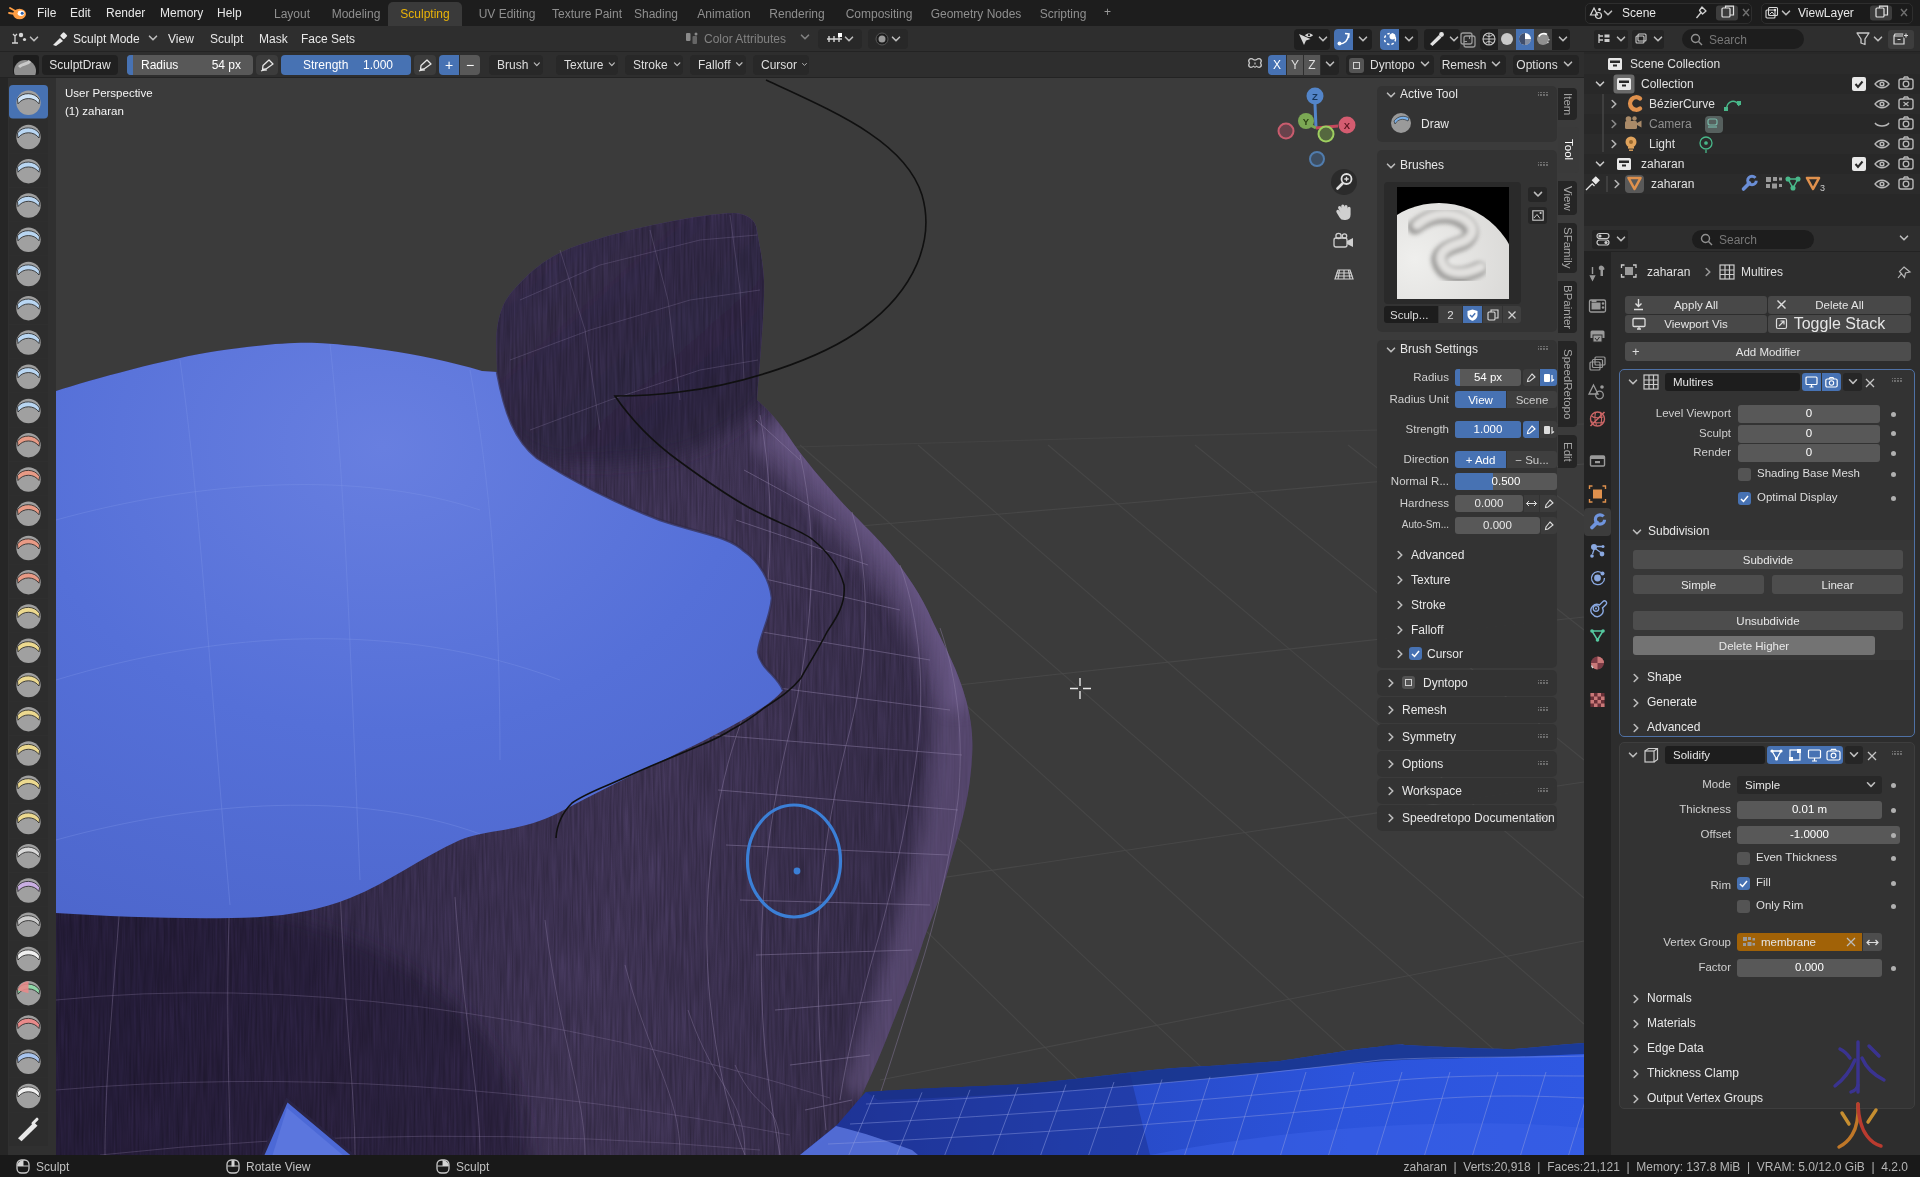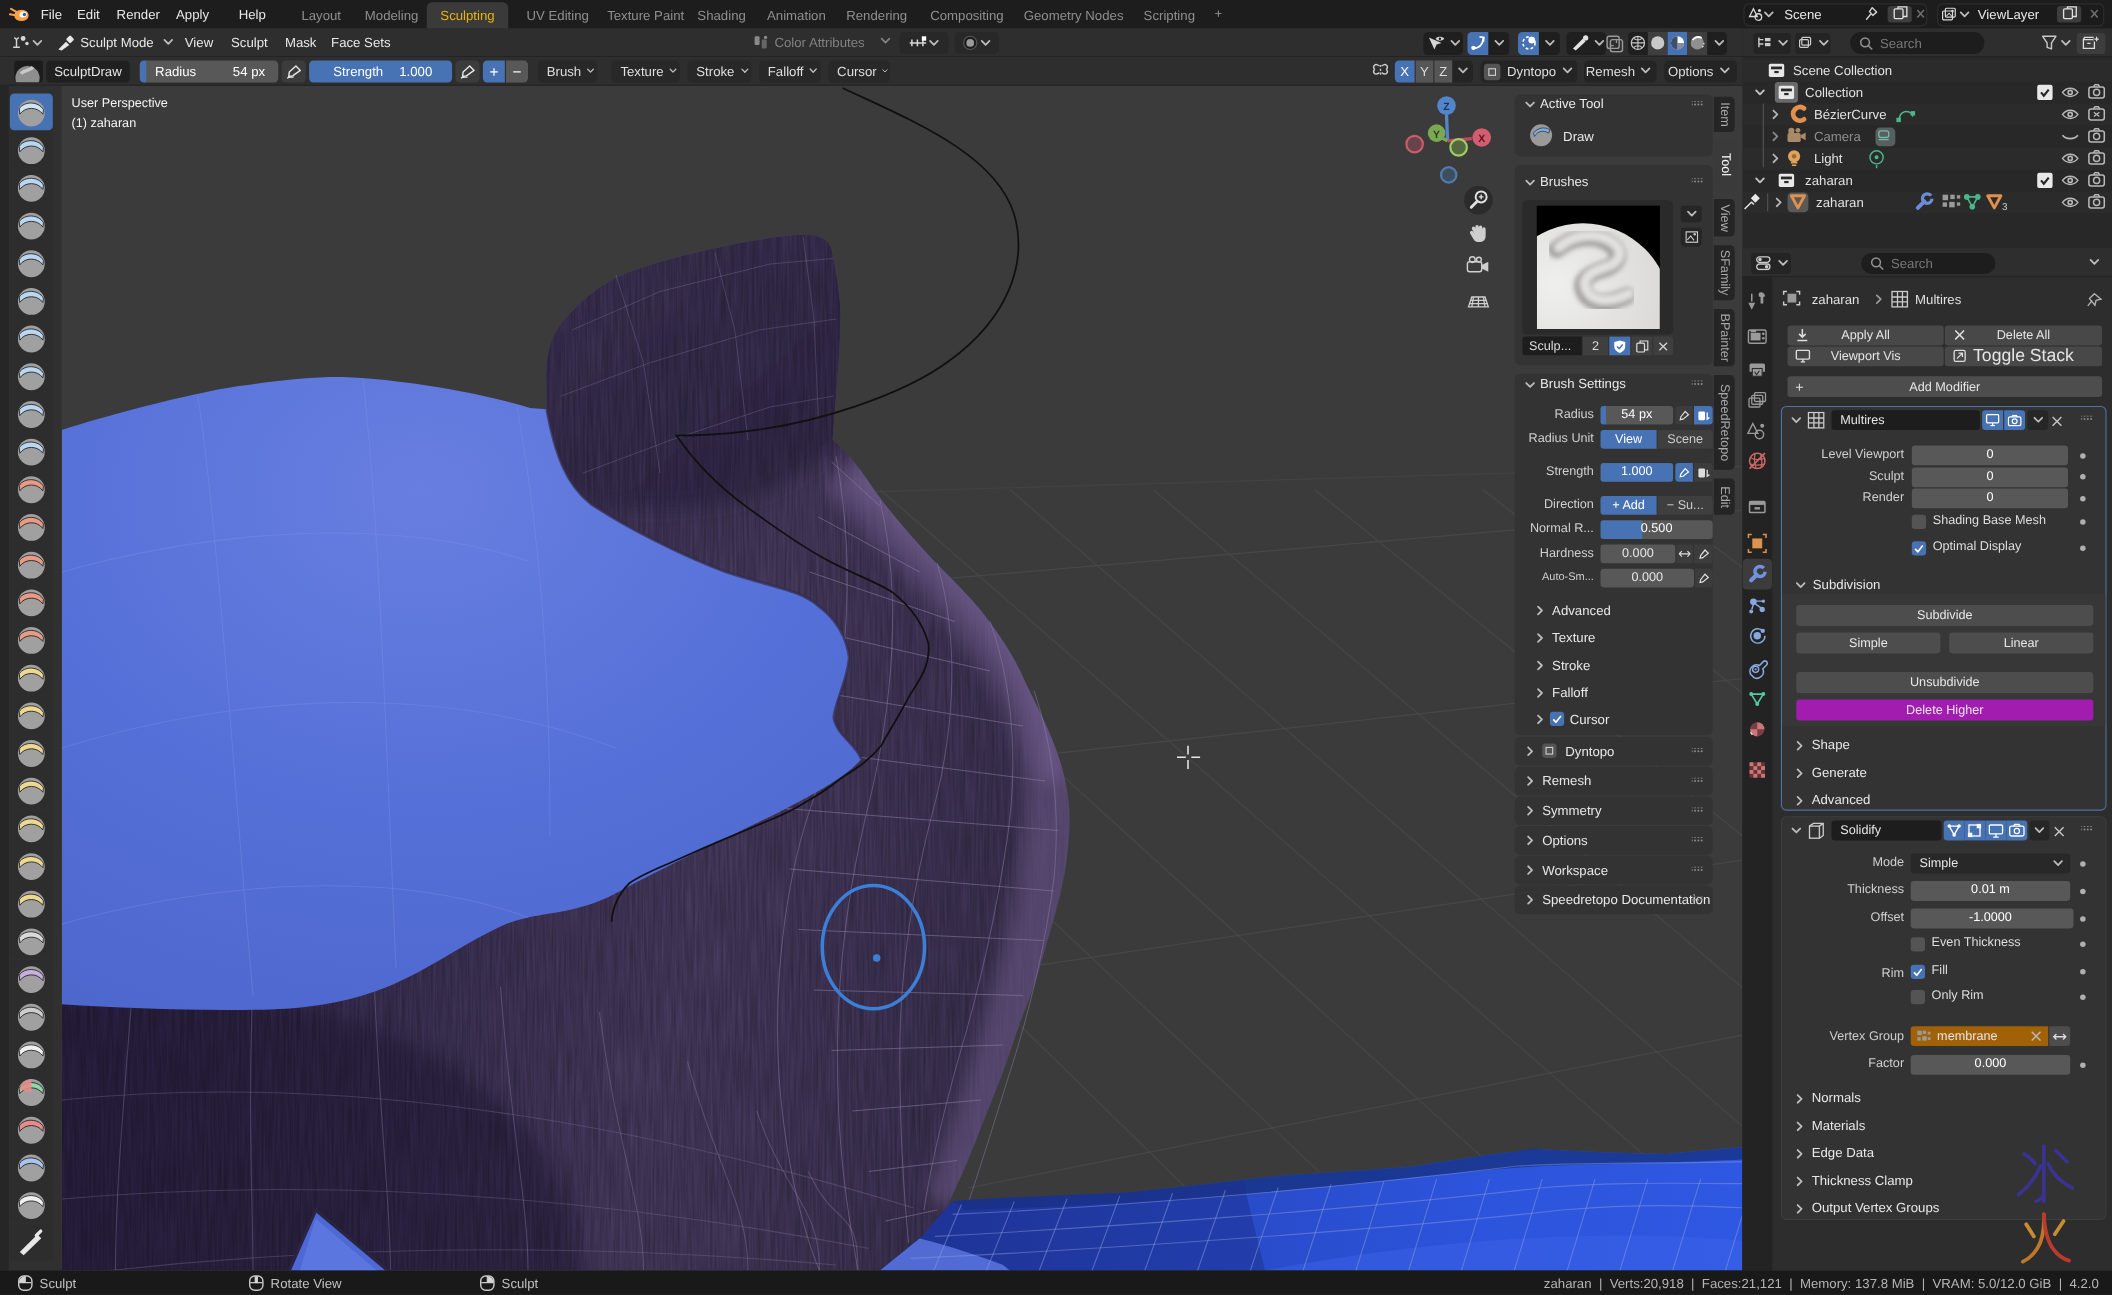--- a/index.html
+++ b/index.html
@@ -14,21 +14,21 @@
 <div class="abs" style="left:0;top:0;width:1920px;height:26px;background:#1d1d1d"></div>
 <svg class="abs" style="left:8px;top:4px" width="20" height="18" viewBox="0 0 20 18">
       <ellipse cx="11.5" cy="10" rx="6.5" ry="5.2" fill="#ff9f45"></ellipse>
       <ellipse cx="13" cy="9.2" rx="3.4" ry="2.7" fill="#fff"></ellipse>
       <circle cx="14.2" cy="9.2" r="1.5" fill="#2a5ea8"></circle>
       <path d="M2 4 L9 8 M1 9 L7 10" stroke="#ff9f45" stroke-width="1.8" stroke-linecap="round"></path>
     </svg>
 <div class="tx f12 c-w" style="left:37px;top:6px">File</div>
 <div class="tx f12 c-w" style="left:70px;top:6px">Edit</div>
 <div class="tx f12 c-w" style="left:106px;top:6px">Render</div>
-<div class="tx f12 c-w" style="left:160px;top:6px">Apply</div>
+<div class="tx f12 c-w" style="left:160px;top:6px">Memory</div>
 <div class="tx f12 c-w" style="left:217px;top:6px">Help</div>
 <div class="abs" style="left:264px;top:2px;width:56px;height:24px;background:transparent;border-radius:5px 5px 0 0;color:#8f8f8f;font-size:12px;font-weight:normal;display:flex;align-items:center;justify-content:center">Layout</div>
 <div class="abs" style="left:324px;top:2px;width:64px;height:24px;background:transparent;border-radius:5px 5px 0 0;color:#8f8f8f;font-size:12px;font-weight:normal;display:flex;align-items:center;justify-content:center">Modeling</div>
 <div class="abs" style="left:388px;top:2px;width:74px;height:24px;background:#3a3a3a;border-radius:5px 5px 0 0;color:#eab308;font-size:12px;font-weight:normal;display:flex;align-items:center;justify-content:center">Sculpting</div>
 <div class="abs" style="left:466px;top:2px;width:82px;height:24px;background:transparent;border-radius:5px 5px 0 0;color:#8f8f8f;font-size:12px;font-weight:normal;display:flex;align-items:center;justify-content:center">UV Editing</div>
 <div class="abs" style="left:538px;top:2px;width:98px;height:24px;background:transparent;border-radius:5px 5px 0 0;color:#8f8f8f;font-size:12px;font-weight:normal;display:flex;align-items:center;justify-content:center">Texture Paint</div>
 <div class="abs" style="left:622px;top:2px;width:68px;height:24px;background:transparent;border-radius:5px 5px 0 0;color:#8f8f8f;font-size:12px;font-weight:normal;display:flex;align-items:center;justify-content:center">Shading</div>
 <div class="abs" style="left:688px;top:2px;width:72px;height:24px;background:transparent;border-radius:5px 5px 0 0;color:#8f8f8f;font-size:12px;font-weight:normal;display:flex;align-items:center;justify-content:center">Animation</div>
 <div class="abs" style="left:760px;top:2px;width:74px;height:24px;background:transparent;border-radius:5px 5px 0 0;color:#8f8f8f;font-size:12px;font-weight:normal;display:flex;align-items:center;justify-content:center">Rendering</div>
 <div class="abs" style="left:834px;top:2px;width:90px;height:24px;background:transparent;border-radius:5px 5px 0 0;color:#8f8f8f;font-size:12px;font-weight:normal;display:flex;align-items:center;justify-content:center">Compositing</div>
@@ -1139,21 +1139,21 @@
 <div class="abs" style="left:1891px;top:496px;width:5px;height:5px;background:#b0b0b0;border-radius:50%"></div>
 <svg class="abs" style="left:1631px;top:527px" width="12" height="10" viewBox="-6 -5 12 10">
       <path d="M-3.5 -1.8 L0 1.8 L3.5 -1.8" stroke="#bdbdbd" stroke-width="1.6" fill="none" stroke-linecap="round" stroke-linejoin="round"></path>
     </svg>
 <div class="tx f12 c-w" style="left:1648px;top:524px">Subdivision</div>
 <div class="abs" style="left:1620px;top:540px;width:294px;height:120px;background:#373737"></div>
 <div class="abs" style="left:1633px;top:550px;width:270px;height:19px;background:#4d4d4d;border-radius:3px;color:#e8e8e8;font-size:11.5px;display:flex;align-items:center;justify-content:center">Subdivide</div>
 <div class="abs" style="left:1633px;top:575px;width:131px;height:19px;background:#4d4d4d;border-radius:3px;color:#e8e8e8;font-size:11.5px;display:flex;align-items:center;justify-content:center">Simple</div>
 <div class="abs" style="left:1772px;top:575px;width:131px;height:19px;background:#4d4d4d;border-radius:3px;color:#e8e8e8;font-size:11.5px;display:flex;align-items:center;justify-content:center">Linear</div>
 <div class="abs" style="left:1633px;top:611px;width:270px;height:19px;background:#4d4d4d;border-radius:3px;color:#e8e8e8;font-size:11.5px;display:flex;align-items:center;justify-content:center">Unsubdivide</div>
-<div class="abs" style="left:1633px;top:636px;width:270px;height:19px;background:#a21caf;border-radius:3px;color:#e8e8e8;font-size:11.5px;display:flex;align-items:center;justify-content:center">Delete Higher</div>
+<div class="abs" style="left:1633px;top:636px;width:242px;height:19px;background:#737373;border-radius:3px;color:#e8e8e8;font-size:11.5px;display:flex;align-items:center;justify-content:center">Delete Higher</div>
 <svg class="abs" style="left:1631px;top:673px" width="10" height="11" viewBox="-5 -5 10 11">
       <path d="M-1.8 -3.5 L1.8 0 L-1.8 3.5" stroke="#bdbdbd" stroke-width="1.6" fill="none" stroke-linecap="round" stroke-linejoin="round"></path>
     </svg>
 <div class="tx f12 c-w" style="left:1647px;top:670px">Shape</div>
 <svg class="abs" style="left:1631px;top:698px" width="10" height="11" viewBox="-5 -5 10 11">
       <path d="M-1.8 -3.5 L1.8 0 L-1.8 3.5" stroke="#bdbdbd" stroke-width="1.6" fill="none" stroke-linecap="round" stroke-linejoin="round"></path>
     </svg>
 <div class="tx f12 c-w" style="left:1647px;top:695px">Generate</div>
 <svg class="abs" style="left:1631px;top:723px" width="10" height="11" viewBox="-5 -5 10 11">
       <path d="M-1.8 -3.5 L1.8 0 L-1.8 3.5" stroke="#bdbdbd" stroke-width="1.6" fill="none" stroke-linecap="round" stroke-linejoin="round"></path>
@@ -1220,21 +1220,21 @@
 <div class="abs" style="left:1737px;top:776px;width:145px;height:18px;background:#282828;border-radius:3px;color:#e5e5e5;font-size:11.5px;display:flex;align-items:center;padding-left:8px">Simple<svg width="14" height="9" viewBox="0 0 14 9" style="position:absolute;right:4px">
         <path d="M3.5 1.8 L7 5.4 L10.5 1.8" stroke="#bdbdbd" stroke-width="1.6" fill="none" stroke-linecap="round" stroke-linejoin="round"></path>
       </svg></div>
 <div class="abs" style="left:1891px;top:783px;width:5px;height:5px;background:#b0b0b0;border-radius:50%"></div>
 <div class="tx" style="left:1627px;top:803px;width:104px;text-align:right;font-size:11.5px;color:#cfcfcf">Thickness</div>
 <div class="abs" style="left:1737px;top:801px;width:145px;height:18px;background:#585858;border-radius:3px">
       <div class="tx" style="left:0;top:2px;width:145px;text-align:center;font-size:11.5px;color:#fff">0.01 m</div>
     </div>
 <div class="abs" style="left:1891px;top:808px;width:5px;height:5px;background:#b0b0b0;border-radius:50%"></div>
 <div class="tx" style="left:1627px;top:828px;width:104px;text-align:right;font-size:11.5px;color:#cfcfcf">Offset</div>
-<div class="abs" style="left:1737px;top:826px;width:148px;height:18px;background:#585858;border-radius:3px">
+<div class="abs" style="left:1737px;top:826px;width:163px;height:18px;background:#585858;border-radius:3px">
       <div class="tx" style="left:0;top:2px;width:145px;text-align:center;font-size:11.5px;color:#fff">-1.0000</div>
     </div>
 <div class="abs" style="left:1891px;top:833px;width:5px;height:5px;background:#b0b0b0;border-radius:50%"></div>
 <div class="abs" style="left:1737px;top:852px;width:13px;height:13px;background:#545454;border-radius:3px"></div>
     <div class="tx" style="left:1756px;top:851px;font-size:11.5px;color:#dedede">Even Thickness</div>
 <div class="abs" style="left:1891px;top:856px;width:5px;height:5px;background:#b0b0b0;border-radius:50%"></div>
 <div class="tx" style="left:1627px;top:879px;width:104px;text-align:right;font-size:11.5px;color:#cfcfcf">Rim</div>
 <div class="abs" style="left:1737px;top:877px;width:13px;height:13px;background:#4772b3;border-radius:3px;display:flex;align-items:center;justify-content:center">
       <svg width="9" height="8" viewBox="0 0 9 8">
         <path d="M1 4 L3.5 6.5 L8 1" stroke="#fff" stroke-width="1.5" fill="none"></path>

